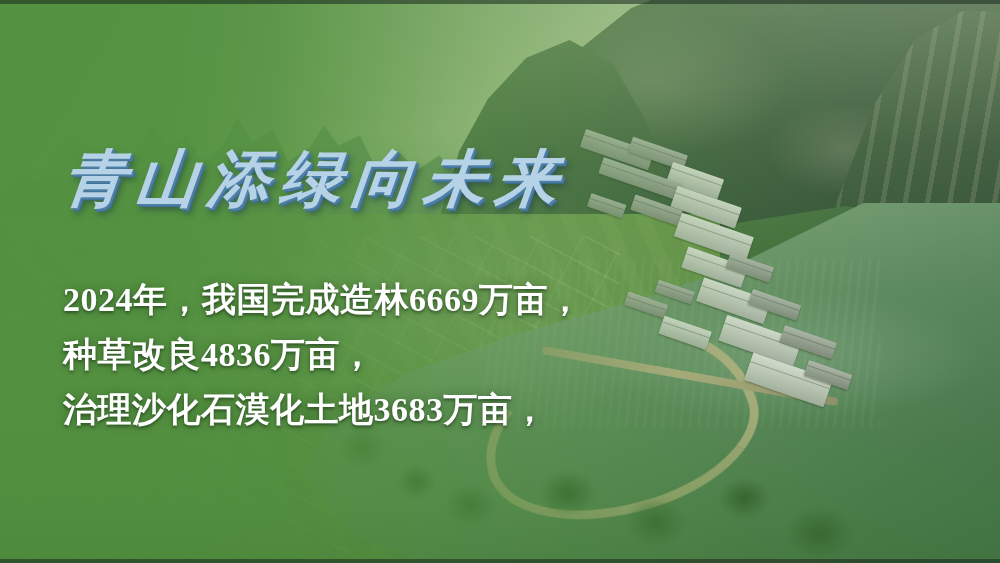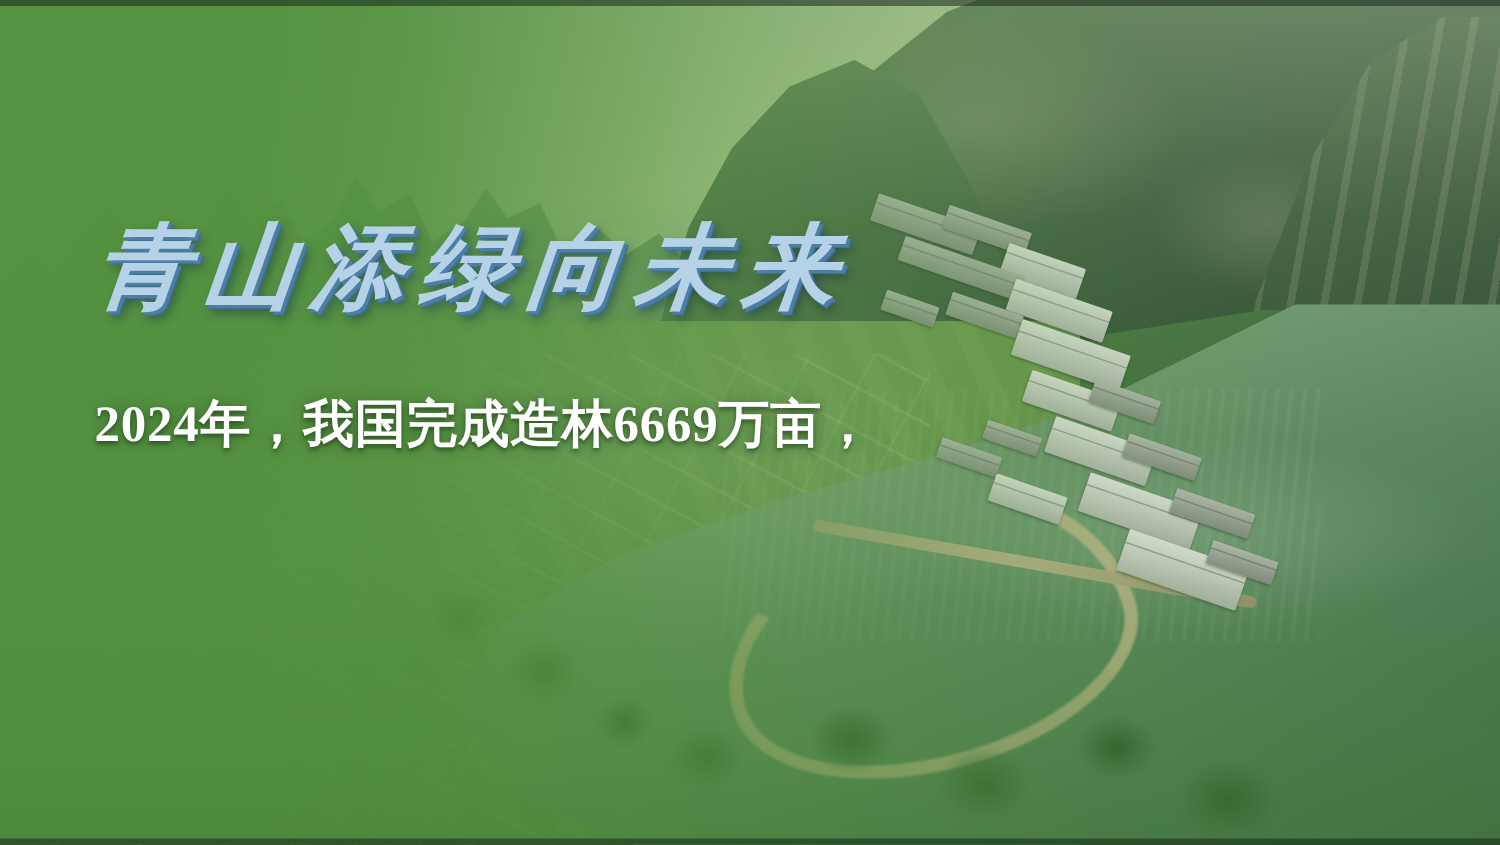--- a/index.html
+++ b/index.html
@@ -284,21 +284,21 @@
        2px 2px 0 #4d7fa6,
        3px 3px 0 #3f6f97,
        4px 5px 7px rgba(16,40,60,0.55);
     white-space: nowrap;
     transform: skewX(-6deg);
   }
 
   .body-copy {
     position: absolute;
     left: 63px;
-    top: 256px;
+    top: 272px;
     font-family: "Liberation Serif", "DejaVu Serif", serif;
     font-weight: 700;
     font-size: 34px;
     line-height: 55px;
     color: #ffffff;
     text-shadow:
       0 2px 3px rgba(22,48,18,0.55),
       0 0 10px rgba(22,48,18,0.35);
     white-space: nowrap;
     letter-spacing: 0.5px;
@@ -359,15 +359,17 @@
 
   <div class="green-wash"></div>
   <div class="bottom-wash"></div>
   <div class="edge-top"></div>
   <div class="edge-bottom"></div>
 
   <div class="headline">青山添绿向未来</div>
 
   <div class="body-copy">
     <div>2024年，我国完成造林6669万亩，</div>
+    <div>种草改良4836万亩，</div>
+    <div>治理沙化石漠化土地3683万亩，</div>
   </div>
 
 </div>
 
 </body></html>

